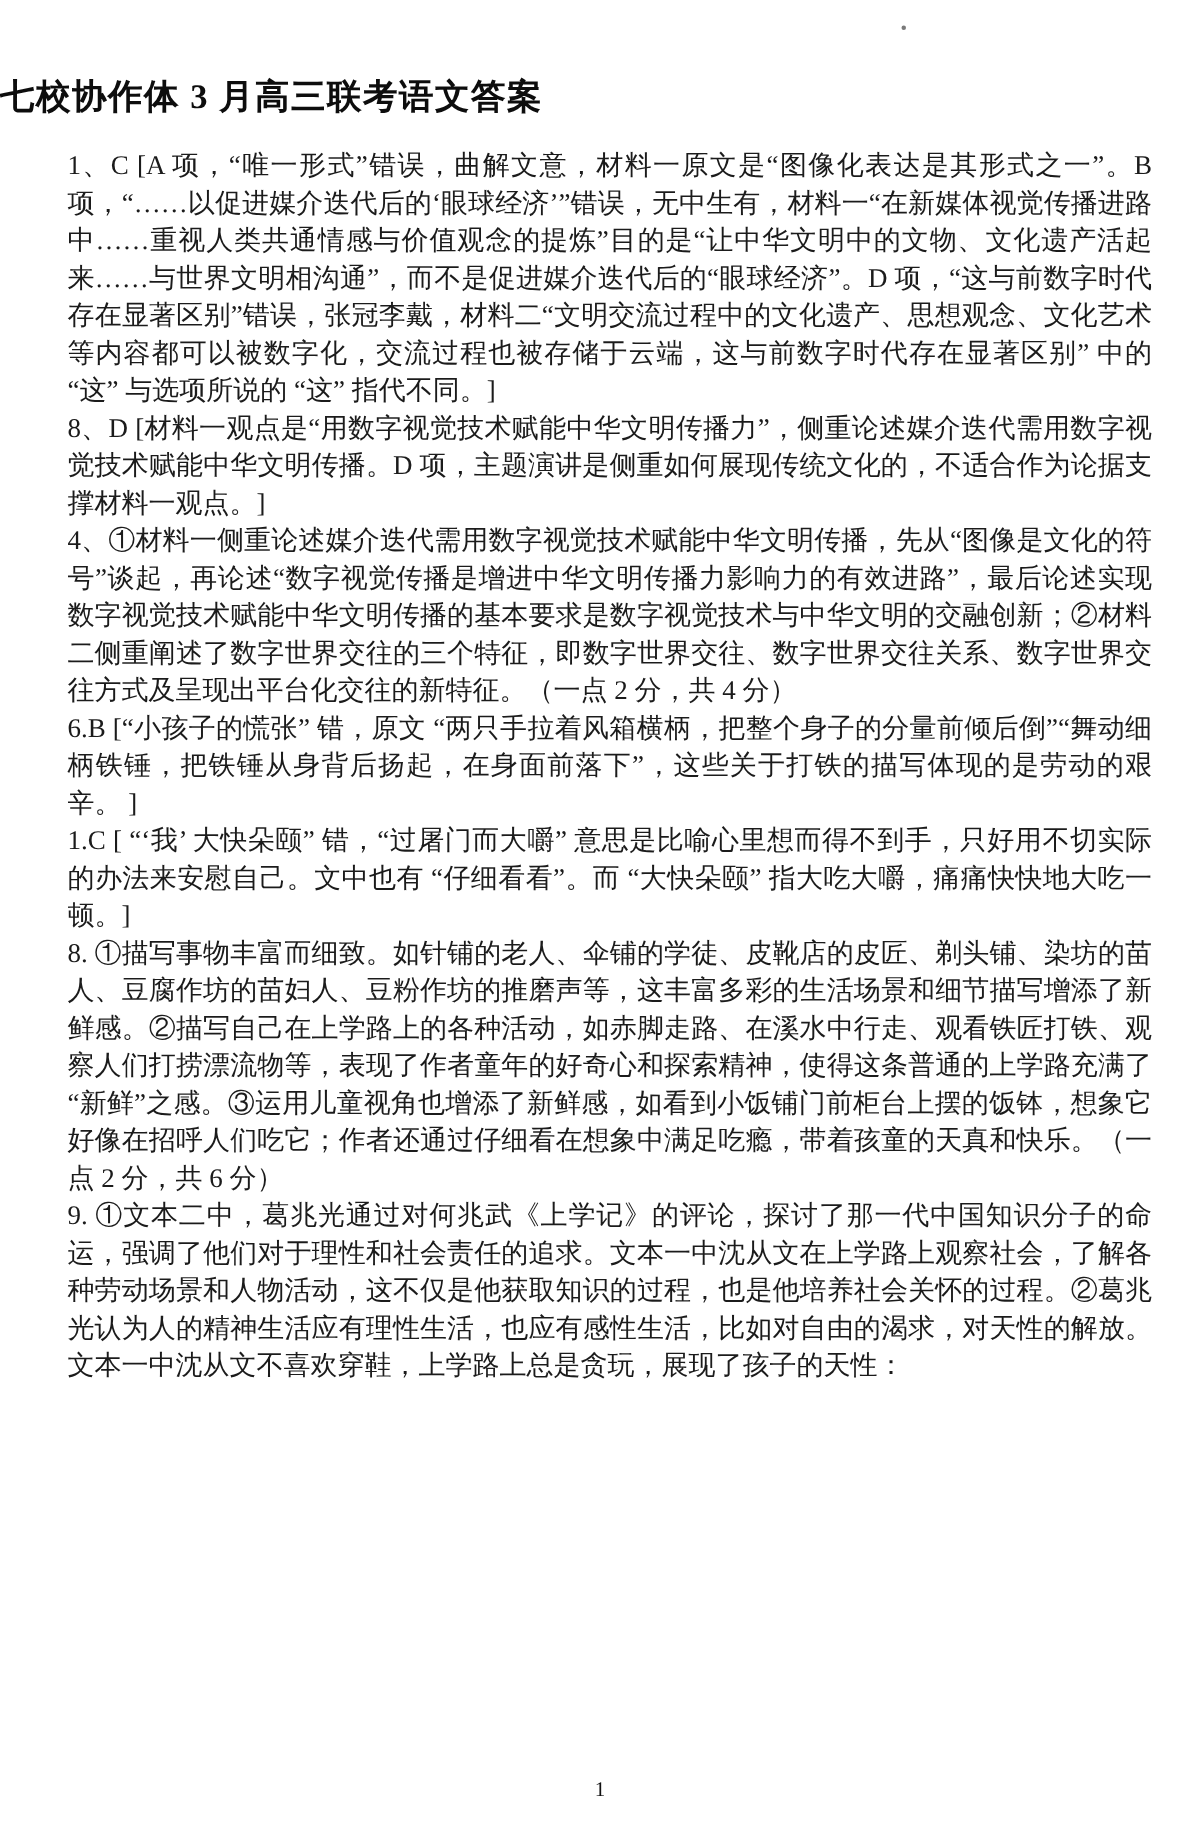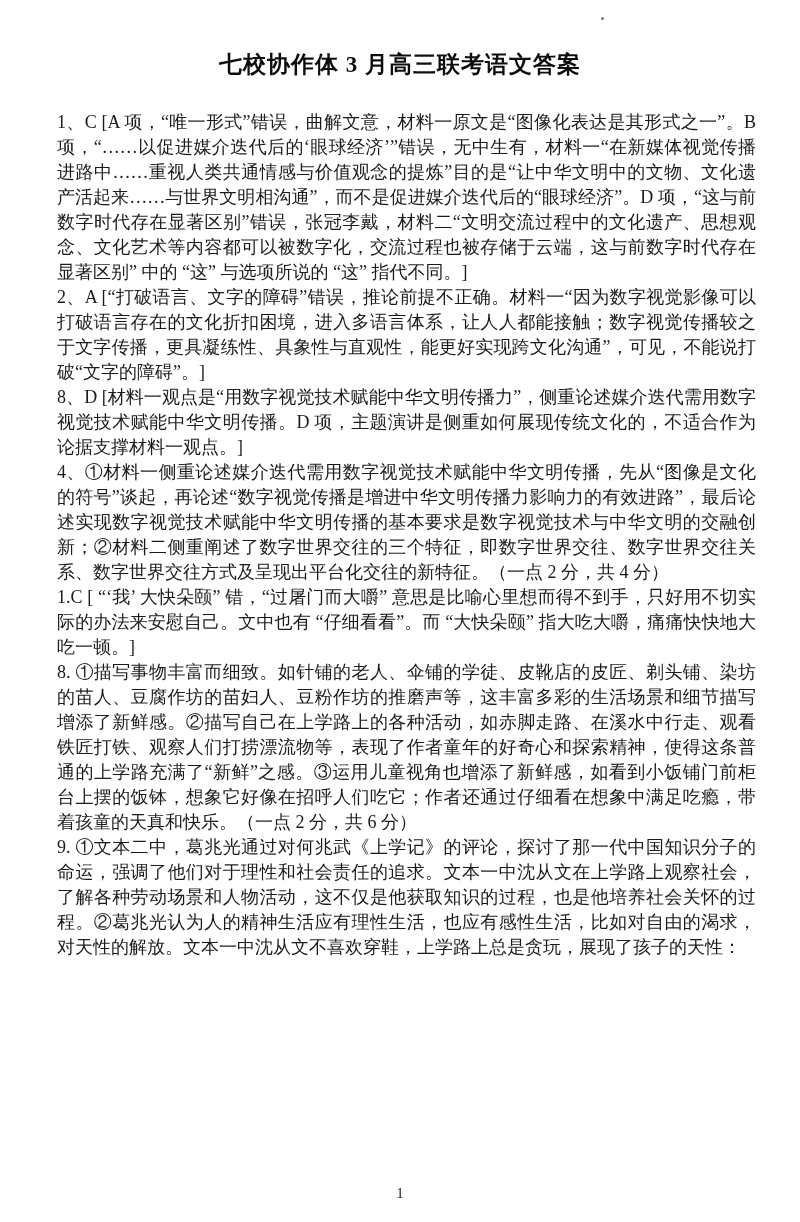--- a/index.html
+++ b/index.html
@@ -22,28 +22,27 @@
     top: 17px;
     left: 601px;
     width: 3px;
     height: 3px;
     background: #7a7a7a;
     border-radius: 50%;
   }
   .doc-title {
     margin: 0;
     padding-top: 49px;
-    text-align: center;
     font-size: 23px;
     font-weight: bold;
     letter-spacing: 1px;
     color: #0d0d0d;
   }
   .answers {
-    margin: 12px;
+    margin: 0;
     padding: 18px 32px 0 45px; 
     font-size: 18px;
     line-height: 25px;
     text-align: justify;
     text-justify: inter-ideograph;
   }
   .answer {
     margin: 0;
     padding: 0;
     word-break: break-all;
@@ -61,22 +60,22 @@
 </head>
 <body>
 
 <div class="page">
   <div class="scan-speck"></div>
 
   <h1 class="doc-title">七校协作体 3 月高三联考语文答案</h1>
 
   <div class="answers">
       <p class="answer">1、C  [A 项，“唯一形式”错误，曲解文意，材料一原文是“图像化表达是其形式之一”。B 项，“……以促进媒介迭代后的‘眼球经济’”错误，无中生有，材料一“在新媒体视觉传播进路中……重视人类共通情感与价值观念的提炼”目的是“让中华文明中的文物、文化遗产活起来……与世界文明相沟通”，而不是促进媒介迭代后的“眼球经济”。D 项，“这与前数字时代存在显著区别”错误，张冠李戴，材料二“文明交流过程中的文化遗产、思想观念、文化艺术等内容都可以被数字化，交流过程也被存储于云端，这与前数字时代存在显著区别” 中的 “这” 与选项所说的 “这” 指代不同。]</p>
-      <p class="answer">2、A  [“打破语言、文字的障碍”错误，推论前提不正确。材料一“因为数字视觉影像可以打破语言存在的文化折扣困境，进入多语言体系，让人人都能接触；数字视觉传播较之于文字传播，更具凝练性、具象性与直观性，能更好实现跨文化沟通”，可见，不能说打破“文字的障碍”。]</p>
       <p class="answer">8、D  [材料一观点是“用数字视觉技术赋能中华文明传播力”，侧重论述媒介迭代需用数字视觉技术赋能中华文明传播。D 项，主题演讲是侧重如何展现传统文化的，不适合作为论据支撑材料一观点。]</p>
       <p class="answer">4、①材料一侧重论述媒介迭代需用数字视觉技术赋能中华文明传播，先从“图像是文化的符号”谈起，再论述“数字视觉传播是增进中华文明传播力影响力的有效进路”，最后论述实现数字视觉技术赋能中华文明传播的基本要求是数字视觉技术与中华文明的交融创新；②材料二侧重阐述了数字世界交往的三个特征，即数字世界交往、数字世界交往关系、数字世界交往方式及呈现出平台化交往的新特征。（一点 2 分，共 4 分）</p>
+      <p class="answer">6.B  [“小孩子的慌张” 错，原文 “两只手拉着风箱横柄，把整个身子的分量前倾后倒”“舞动细柄铁锤，把铁锤从身背后扬起，在身面前落下”，这些关于打铁的描写体现的是劳动的艰辛。 ]</p>
       <p class="answer">1.C [ “‘我’ 大快朵颐” 错，“过屠门而大嚼” 意思是比喻心里想而得不到手，只好用不切实际的办法来安慰自己。文中也有 “仔细看看”。而 “大快朵颐” 指大吃大嚼，痛痛快快地大吃一顿。]</p>
       <p class="answer">8. ①描写事物丰富而细致。如针铺的老人、伞铺的学徒、皮靴店的皮匠、剃头铺、染坊的苗人、豆腐作坊的苗妇人、豆粉作坊的推磨声等，这丰富多彩的生活场景和细节描写增添了新鲜感。②描写自己在上学路上的各种活动，如赤脚走路、在溪水中行走、观看铁匠打铁、观察人们打捞漂流物等，表现了作者童年的好奇心和探索精神，使得这条普通的上学路充满了“新鲜”之感。③运用儿童视角也增添了新鲜感，如看到小饭铺门前柜台上摆的饭钵，想象它好像在招呼人们吃它；作者还通过仔细看在想象中满足吃瘾，带着孩童的天真和快乐。（一点 2 分，共 6 分）</p>
       <p class="answer">9. ①文本二中，葛兆光通过对何兆武《上学记》的评论，探讨了那一代中国知识分子的命运，强调了他们对于理性和社会责任的追求。文本一中沈从文在上学路上观察社会，了解各种劳动场景和人物活动，这不仅是他获取知识的过程，也是他培养社会关怀的过程。②葛兆光认为人的精神生活应有理性生活，也应有感性生活，比如对自由的渴求，对天性的解放。文本一中沈从文不喜欢穿鞋，上学路上总是贪玩，展现了孩子的天性：</p>
     </div>
 
   <div class="page-number">1</div>
 </div>
 
 </body></html>

